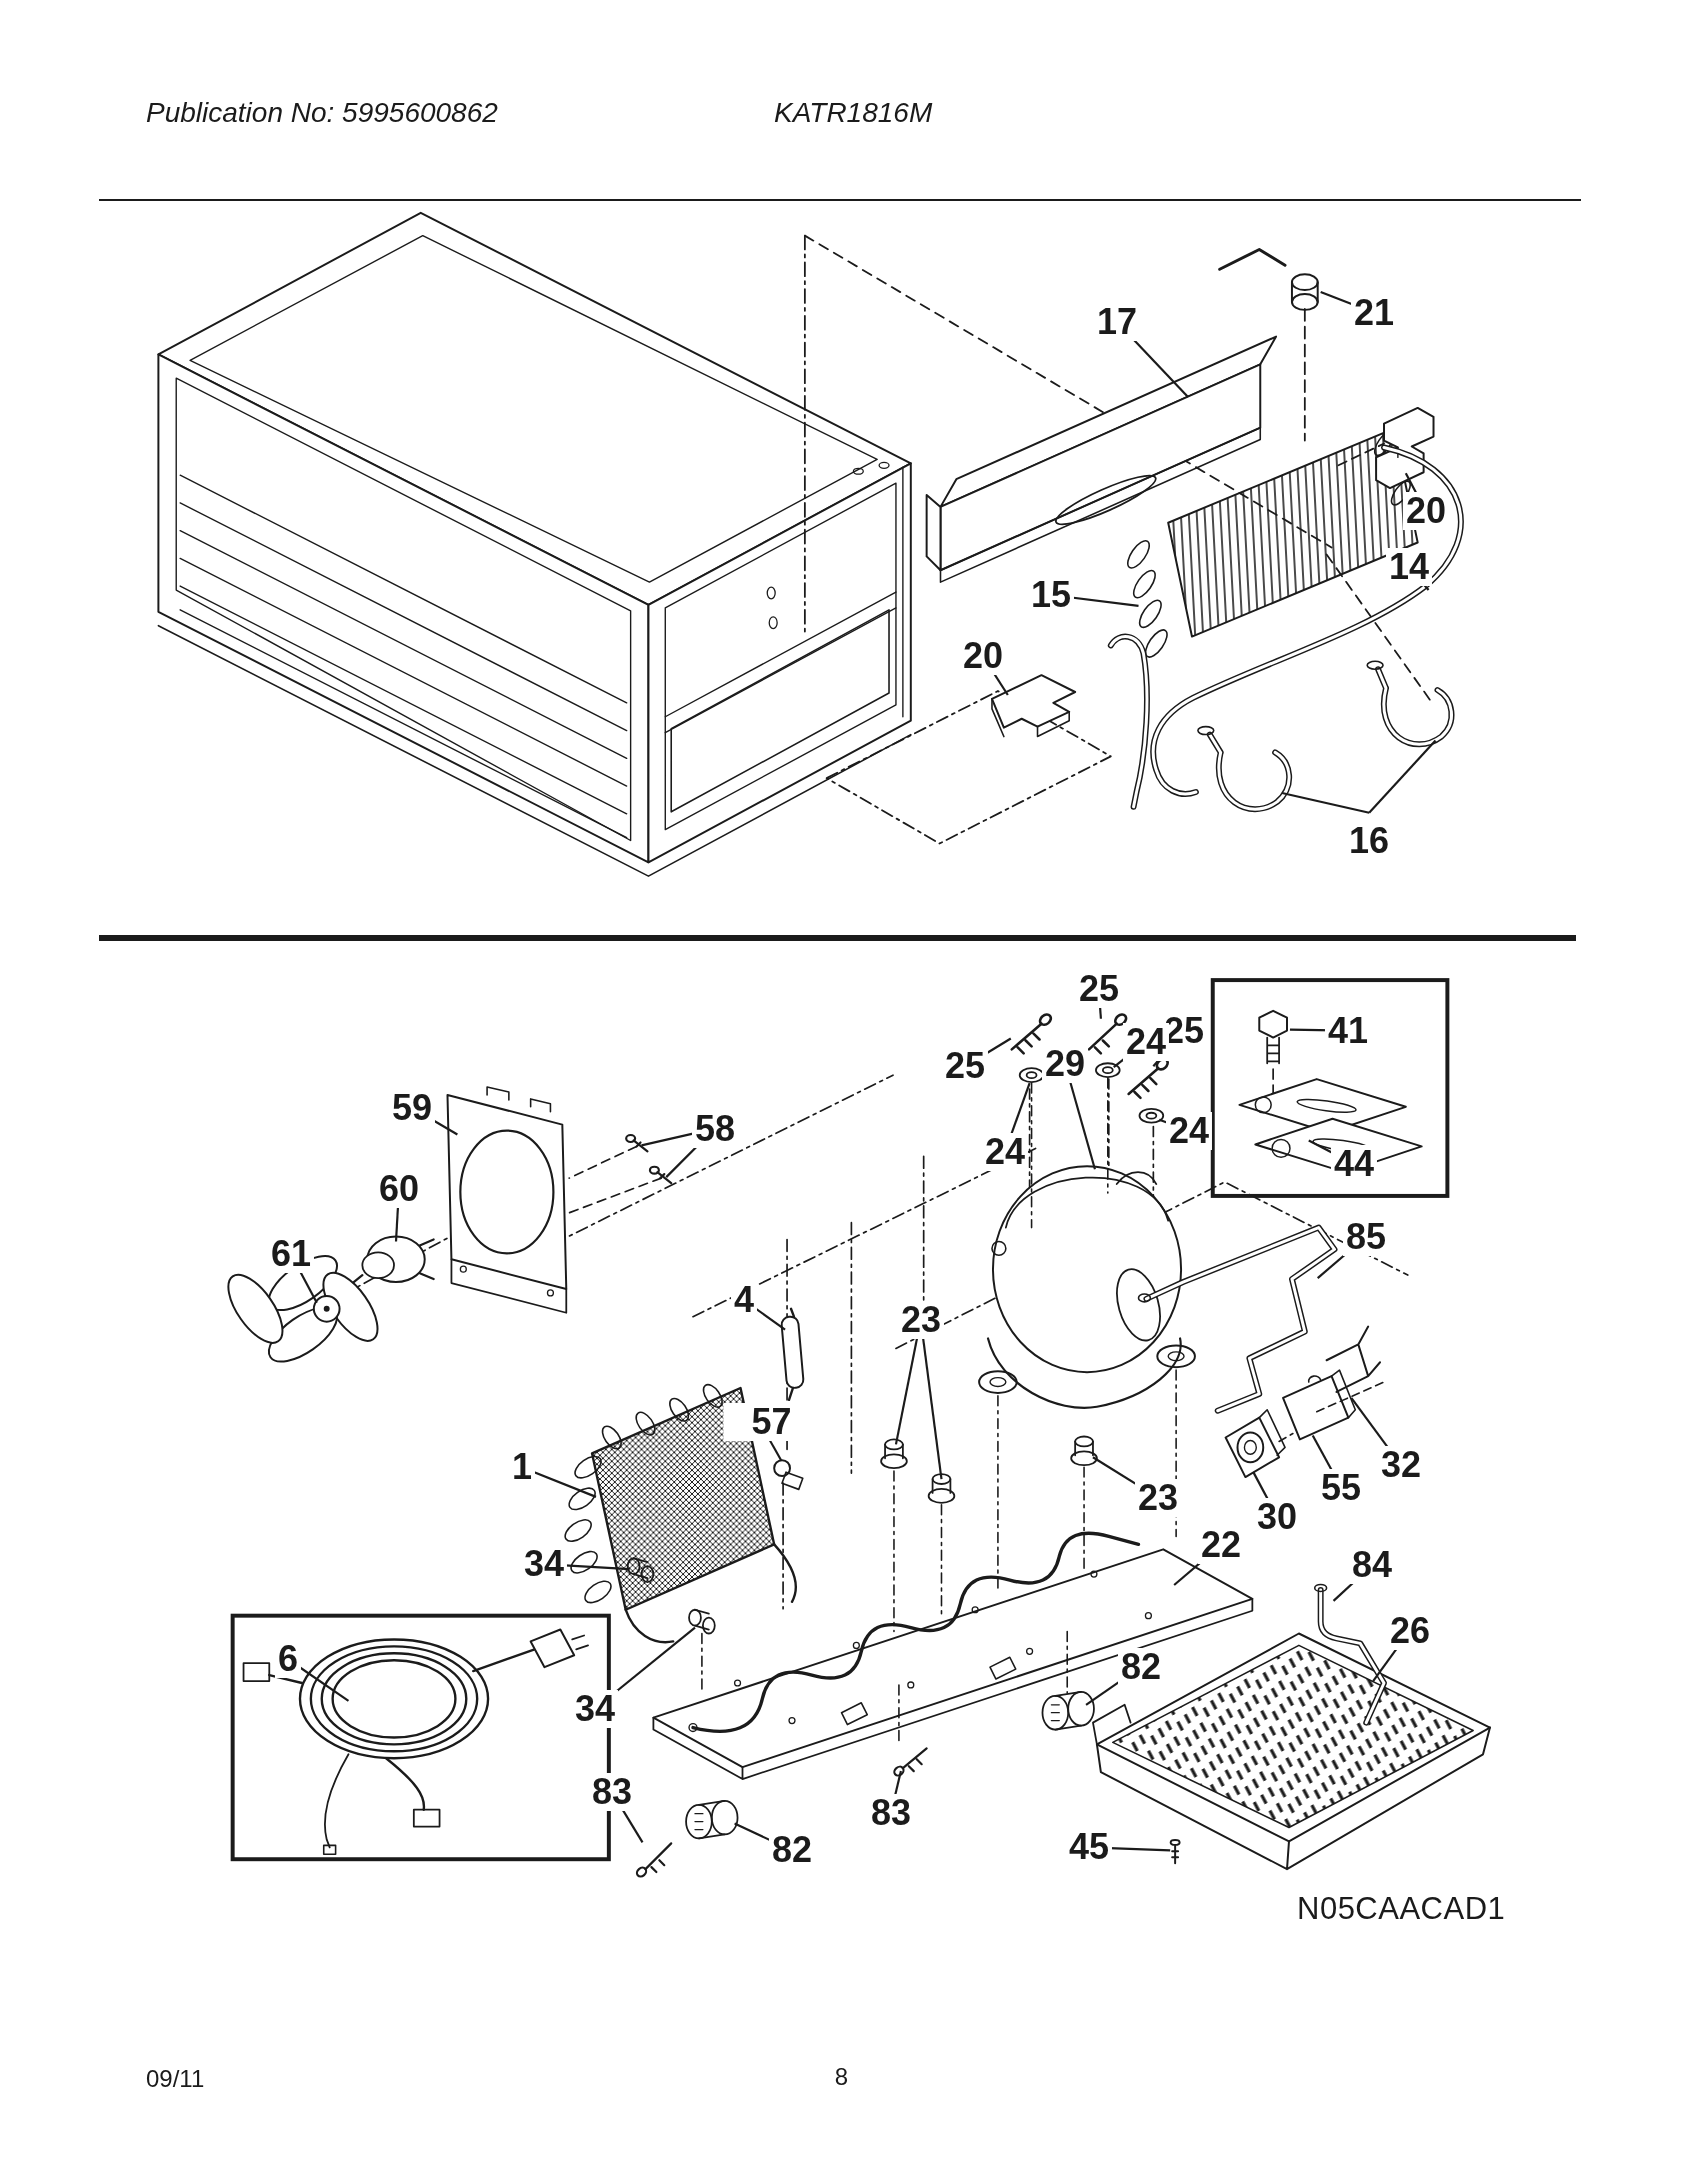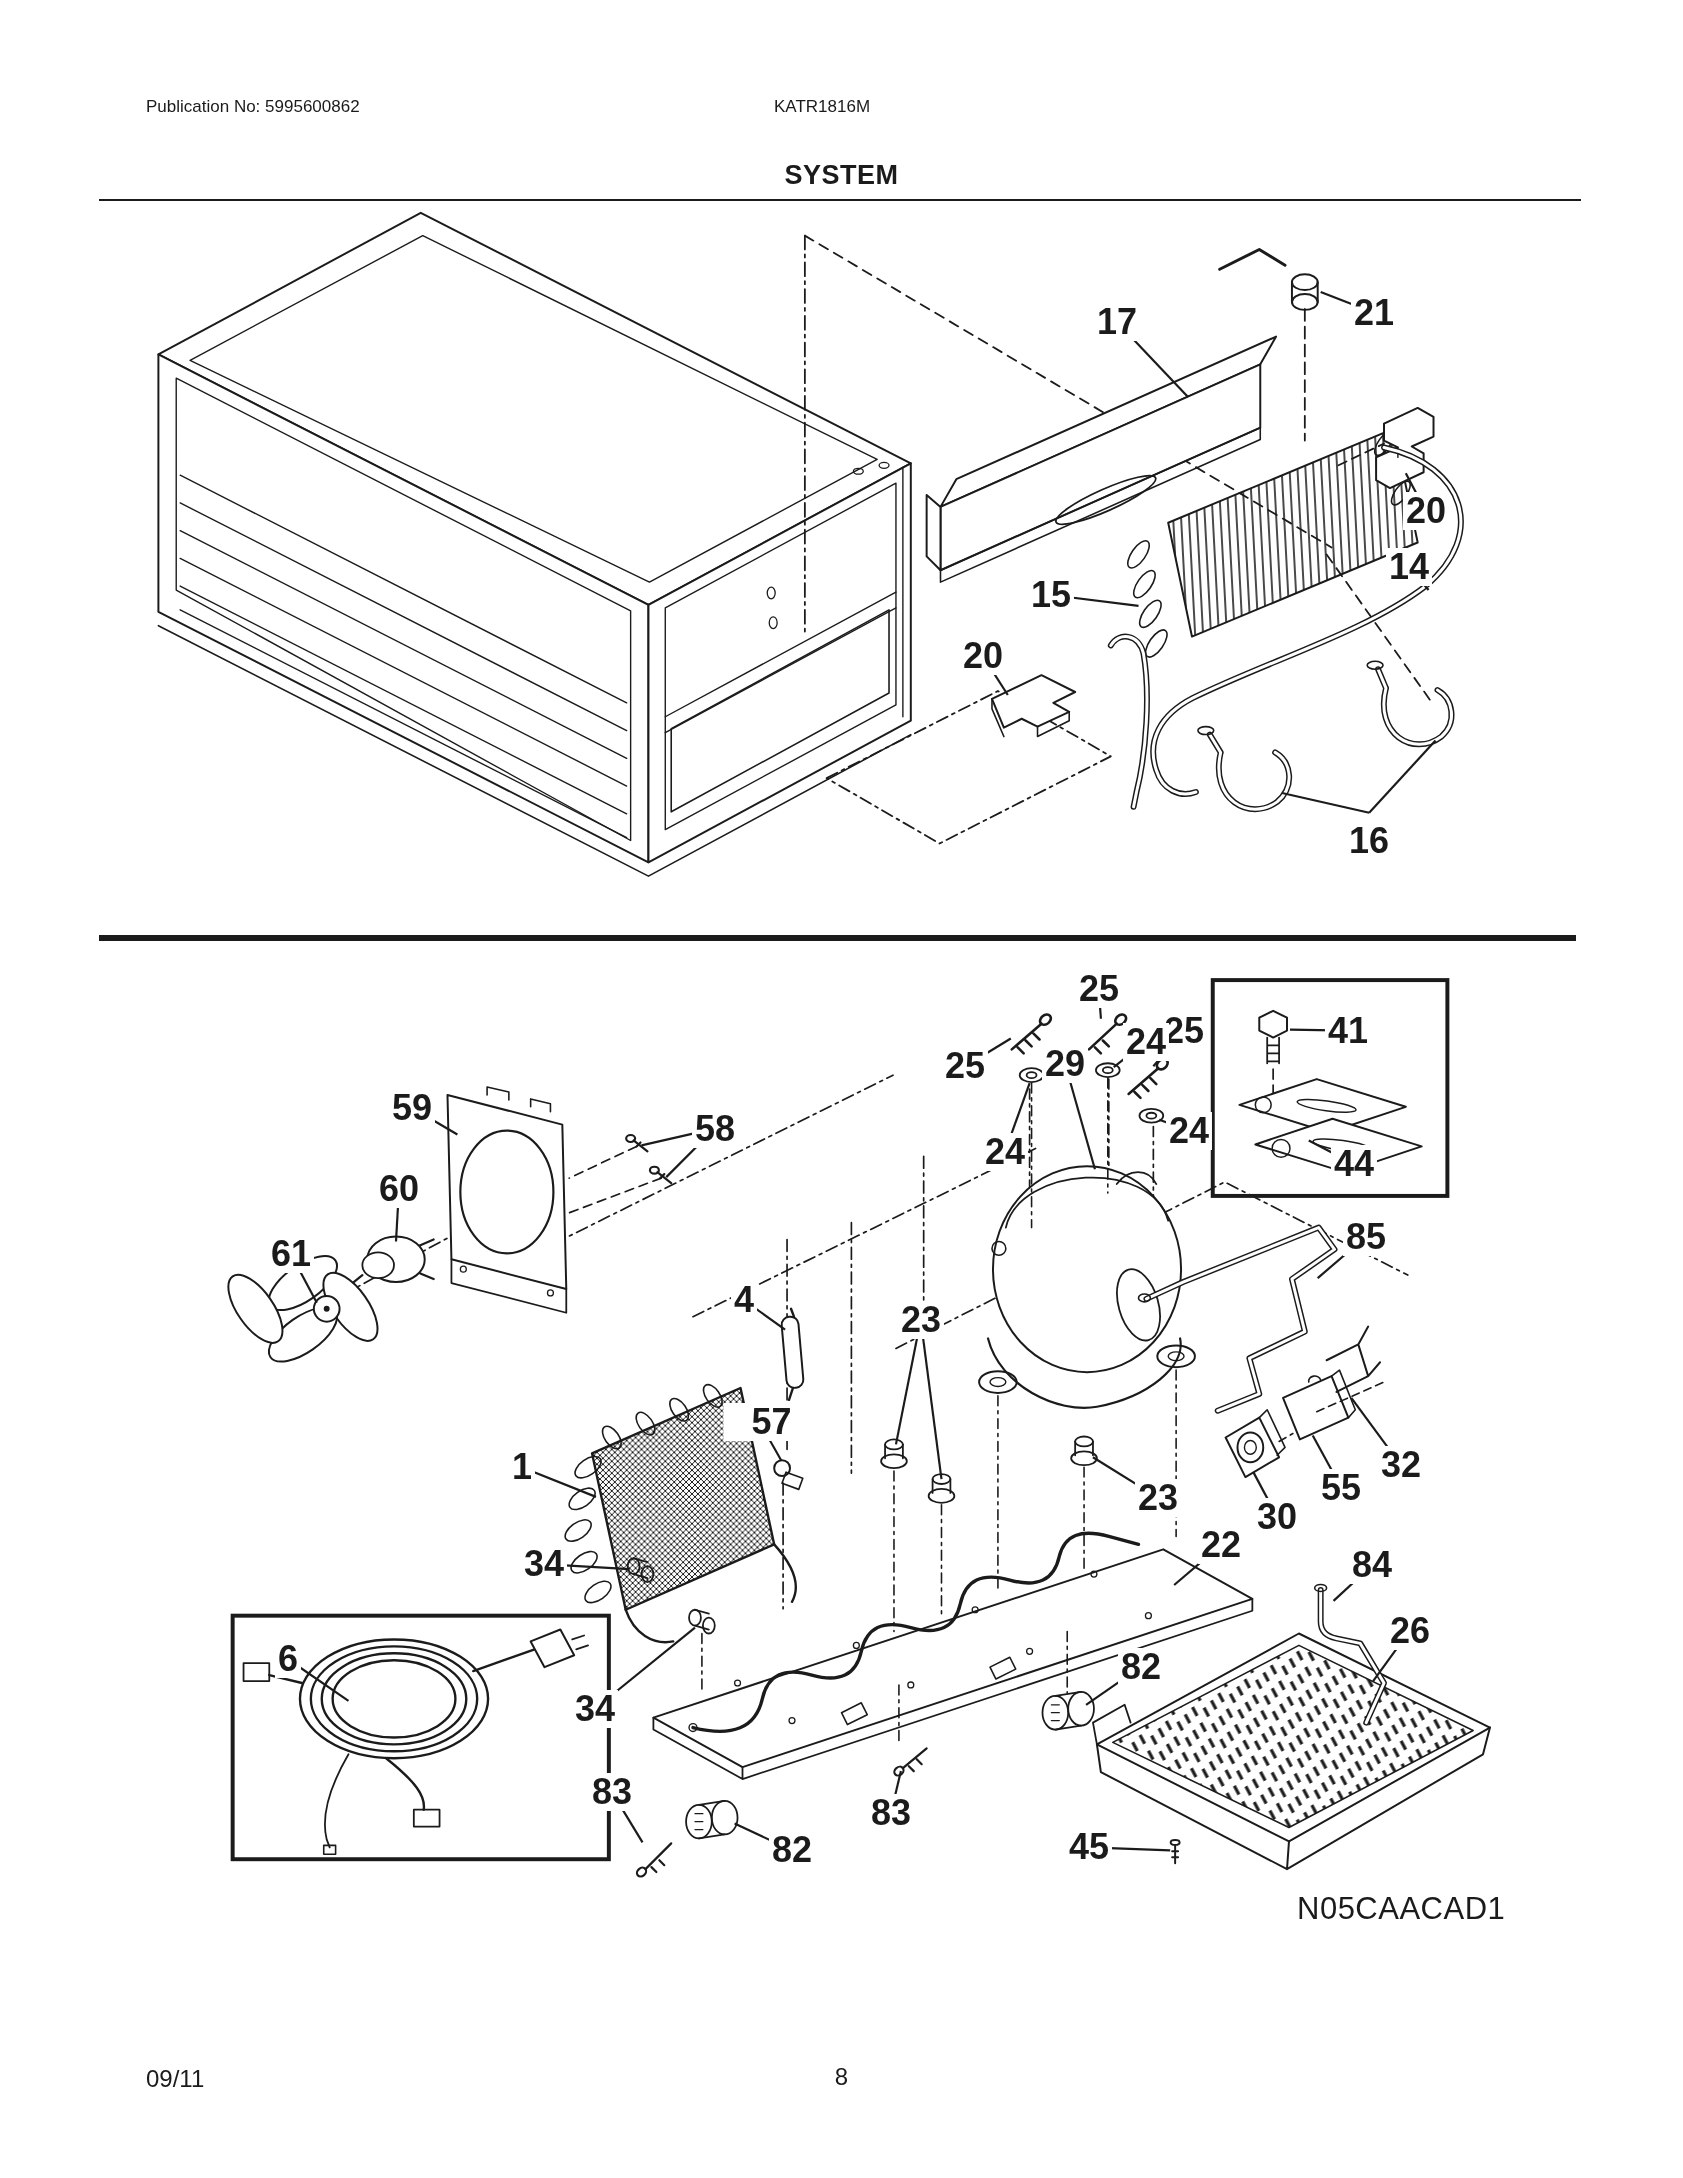--- a/index.html
+++ b/index.html
@@ -1,19 +1,19 @@
 <!DOCTYPE html>
 <html><head>
 <meta charset="utf-8">
 <style>
   html,body{margin:0;padding:0;background:#888;}
   *{box-sizing:border-box;}
   .page{position:relative;width:1683px;height:2178px;background:#ffffff;
         font-family:"Liberation Sans",sans-serif;color:#1b1b1b;overflow:hidden;margin:0 auto;}
-  .hdr-text{position:absolute;font-size:17px;white-space:nowrap;}
+  .hdr-text{position:absolute;font-size:28px;white-space:nowrap;font-style:italic;}
   #pub{left:146px;top:97px;}
   #model{left:774px;top:97px;}
   #page-title{position:absolute;left:0;top:160px;width:1683px;text-align:center;
         font-size:27px;font-weight:bold;letter-spacing:0.5px;}
   #title-rule{position:absolute;left:99px;top:199px;width:1482px;height:2px;background:#1b1b1b;}
   #divider{position:absolute;left:99px;top:935px;width:1477px;height:6px;background:#1b1b1b;}
   #diagram-code{position:absolute;left:1297px;top:1891px;font-size:31px;letter-spacing:0.5px;}
   .ftr-text{position:absolute;font-size:24px;}
   #date-code{left:146px;top:2065px;}
   #page-num{left:0;top:2063px;width:1683px;text-align:center;}
@@ -22,21 +22,20 @@
   .callout{position:absolute;transform:translate(-50%,-50%);font-size:36px;font-weight:bold;
         line-height:1;background:#fff;padding:1px 3px;white-space:nowrap;}
 </style>
 </head>
 <body>
 
 <div class="page">
 
   <span class="hdr-text" id="pub">Publication No: 5995600862</span>
   <span class="hdr-text" id="model">KATR1816M</span>
-  <div id="page-title">SYSTEM</div>
   <div id="title-rule"></div>
   <div id="divider"></div>
 
   <svg id="art" width="1683" height="2178" viewBox="0 0 1700 2200">
     <defs>
       <pattern id="xh" width="6" height="6" patternUnits="userSpaceOnUse">
         <path d="M0,0 L6,6 M6,0 L0,6" stroke="#1b1b1b" stroke-width="1"></path>
       </pattern>
       <pattern id="fins" width="8" height="12" patternUnits="userSpaceOnUse" patternTransform="rotate(-3)">
         <path d="M4,0 V12" stroke="#1b1b1b" stroke-width="1.6"></path>

